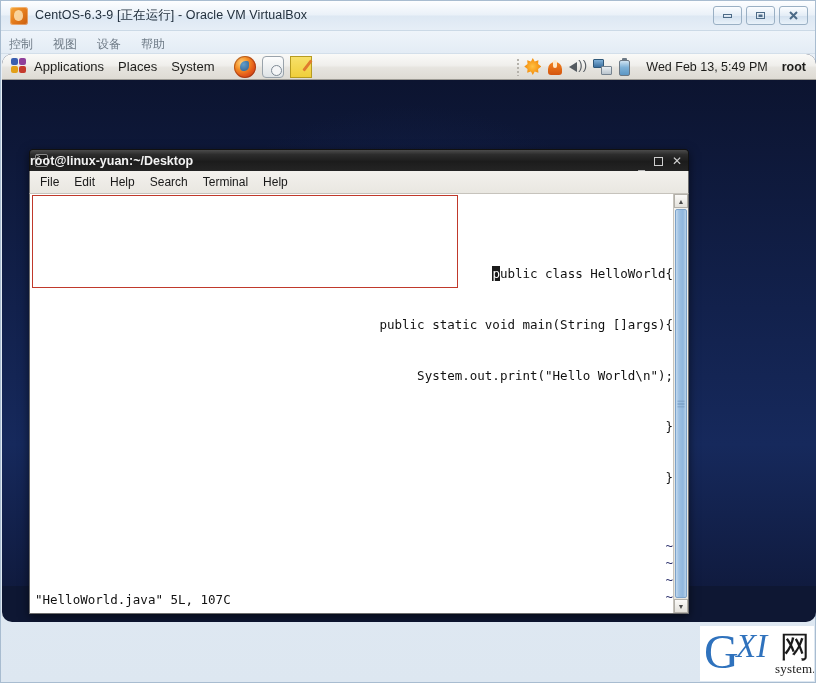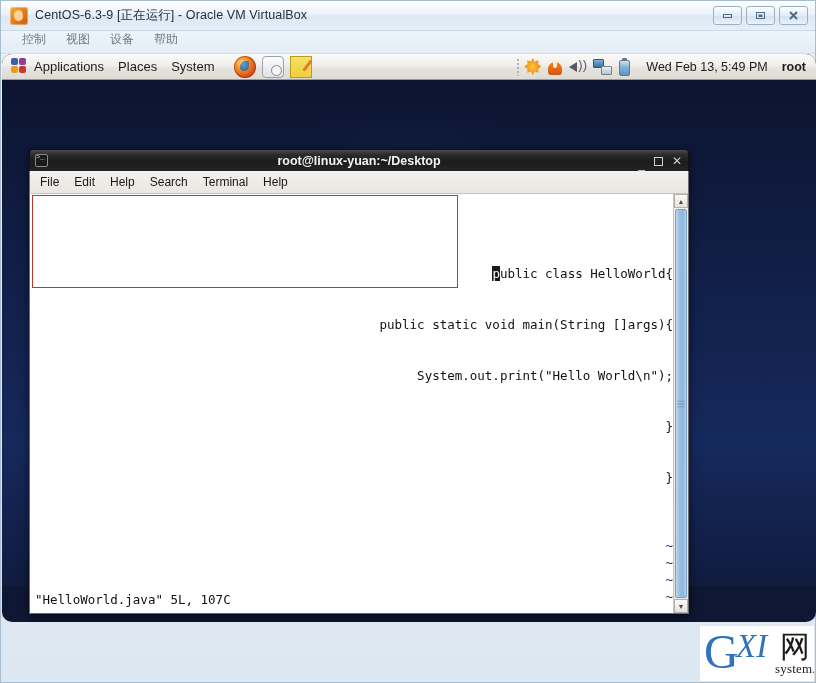--- a/index.html
+++ b/index.html
@@ -64,21 +64,21 @@
   }
   .vbox-btn svg { display:block; }
 
   
   .vbox-menubar {
     position: absolute; left: 0; top: 30px;
     width: 100%; height: 23px;
     background: linear-gradient(to bottom, #eef4fa 0%, #e3ecf5 100%);
     border-bottom: 1px solid #d3dfea;
     box-sizing: border-box;
-    display: flex; align-items: flex-start; padding-left: 21px;
+    display: flex; align-items: flex-end; padding-left: 8px;
   }
   .vbox-menuitem {
     font-size: 12px; color: #6f7b87;
     margin-right: 20px; white-space: nowrap;
   }
 
   
   .guest {
     position: absolute; left: 1px; top: 53px;
     width: 814px; height: 568px;
@@ -331,21 +331,21 @@
   .term-tb-icon {
     width: 13px; height: 13px; margin-left: 5px;
     background: #1a1a1a; border: 1px solid #8a8a8a;
     border-radius: 2px; position: relative; box-sizing: border-box; flex:0 0 auto;
   }
   .term-tb-icon::after{
     content:">_"; position:absolute; left:0px; top:-2px;
     font-family:"Liberation Mono", monospace; font-size:7px; color:#cfcfcf;
   }
   .term-tb-title {
-    position: absolute; left: 0; right: 0; text-align: center;
+    position: absolute; left: 0; right: 0; text-align: left;
     font-size: 12.5px; font-weight: bold; color: #f3f3f3;
     pointer-events: none;
   }
   .term-tb-btns {
     position: absolute; right: 6px; top: 0; height: 22px;
     display: flex; align-items: center; gap: 9px;
   }
   .term-tb-btns span { color:#cfcfcf; font-size:12px; line-height:1; display:block; }
   .term-tb-btns .b-min { font-size: 12px; position: relative; top: 3px; }
   .term-tb-btns .b-max {

